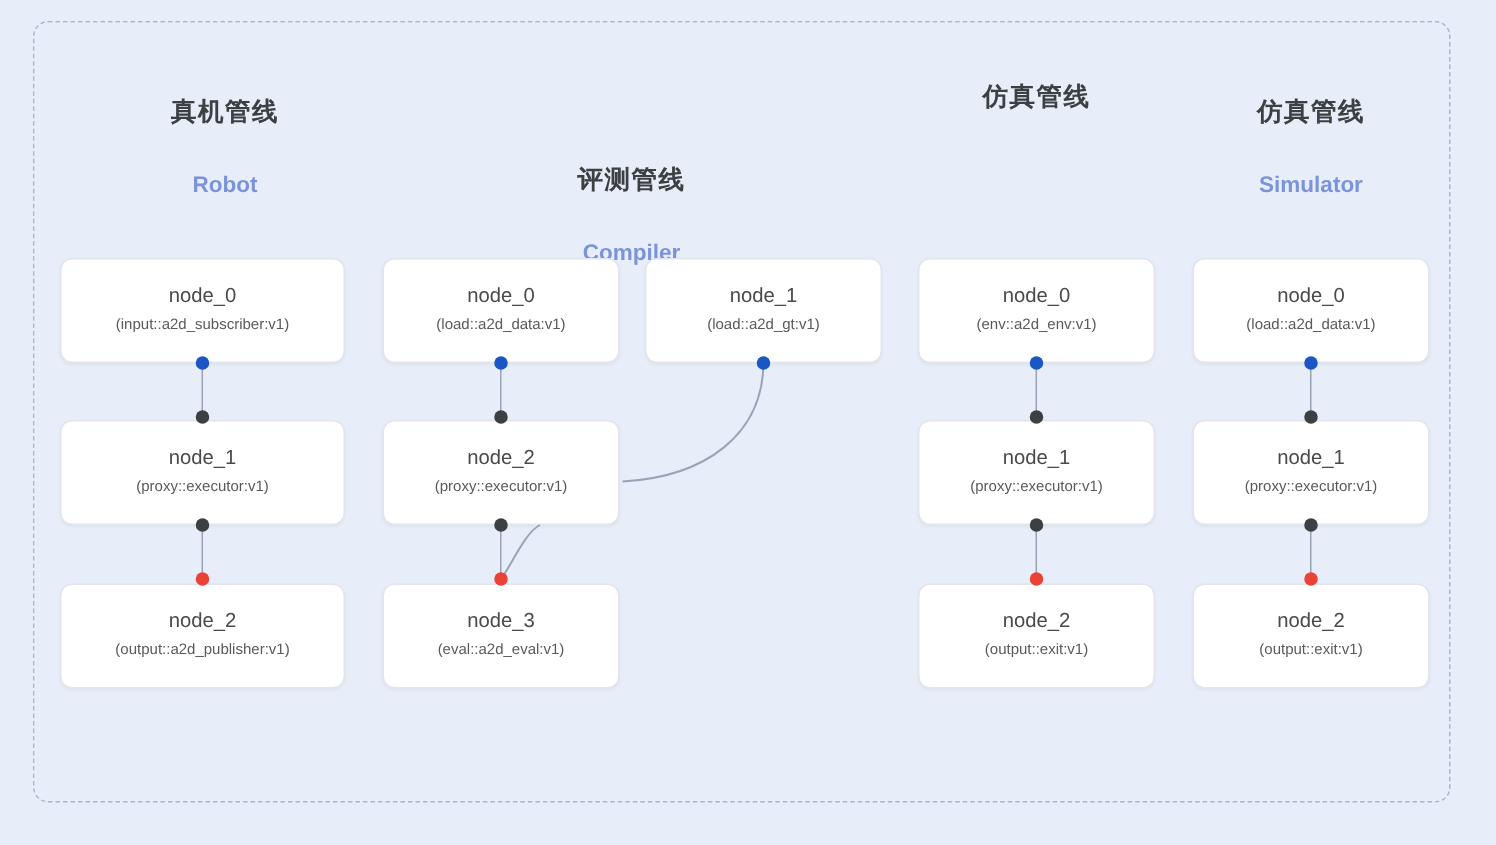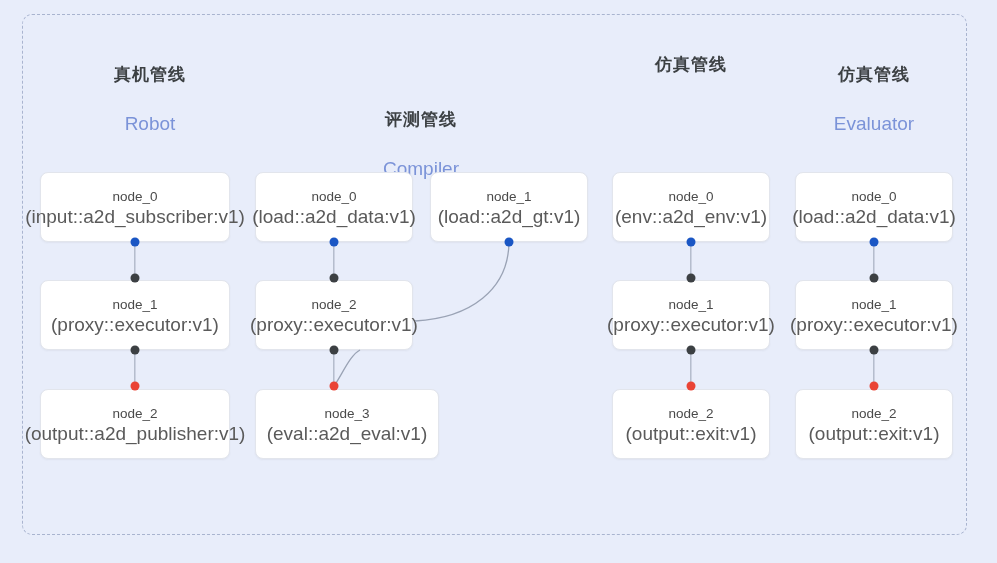--- a/index.html
+++ b/index.html
@@ -45,22 +45,22 @@
   .col-head .zh {
     font-size: 17px;
     font-weight: bold;
     color: #3c4043;
     letter-spacing: 1px;
     line-height: 22px;
     white-space: nowrap;
   }
   .col-head .en {
     margin-top: 27px;
-    font-size: 19px;
-    font-weight: normal;
+    font-size: 15px;
+    font-weight: bold;
     color: #7b93d8;
     line-height: 22px;
     white-space: nowrap;
     text-align: center;
   }
 
   
   .node {
     position: absolute;
     box-sizing: border-box;
@@ -74,21 +74,21 @@
     justify-content: center;
     padding: 0 6px;
   }
   .node .n-title {
     font-size: 13.5px;
     color: #4a4a4a;
     line-height: 20px;
     white-space: nowrap;
   }
   .node .n-sub {
-    font-size: 19px;
+    font-size: 10px;
     color: #5a5a5a;
     line-height: 20px;
     white-space: nowrap;
   }
 
   
   .port {
     position: absolute;
     width: 9px;
     height: 9px;
@@ -179,21 +179,21 @@
   <div class="port blue" style="left:509px; top:242px;"></div>
 
   <div class="node" style="left:255px; top:280px; width:158px; height:70px;">
     <div class="n-title">node_2</div>
     <div class="n-sub">(proxy::executor:v1)</div>
   </div>
   <div class="port dark" style="left:334px; top:350px;"></div>
   <div class="vline" style="left:334px; top:350px; height:36px;"></div>
   <div class="port red" style="left:334px; top:386px;"></div>
 
-  <div class="node" style="left:255px; top:389px; width:184px; height:70px;">
+  <div class="node" style="left:255px; top:389px; width:158px; height:70px;">
     <div class="n-title">node_3</div>
     <div class="n-sub">(eval::a2d_eval:v1)</div>
   </div>
 
   <div class="col-head" style="left:591px; top:54px; width:200px;">
     <div class="zh">仿真管线</div>
   </div>
 
   <div class="node" style="left:612px; top:172px; width:158px; height:70px;">
     <div class="n-title">node_0</div>
@@ -211,21 +211,21 @@
   <div class="vline" style="left:691px; top:350px; height:36px;"></div>
   <div class="port red" style="left:691px; top:386px;"></div>
 
   <div class="node" style="left:612px; top:389px; width:158px; height:70px;">
     <div class="n-title">node_2</div>
     <div class="n-sub">(output::exit:v1)</div>
   </div>
 
   <div class="col-head" style="left:774px; top:64px; width:200px;">
     <div class="zh">仿真管线</div>
-    <div class="en">Evaluator</div>
+    <div class="en">Simulator</div>
   </div>
 
   <div class="node" style="left:795px; top:172px; width:158px; height:70px;">
     <div class="n-title">node_0</div>
     <div class="n-sub">(load::a2d_data:v1)</div>
   </div>
   <div class="port blue" style="left:874px; top:242px;"></div>
   <div class="vline" style="left:874px; top:242px; height:36px;"></div>
   <div class="port dark" style="left:874px; top:278px;"></div>
 

